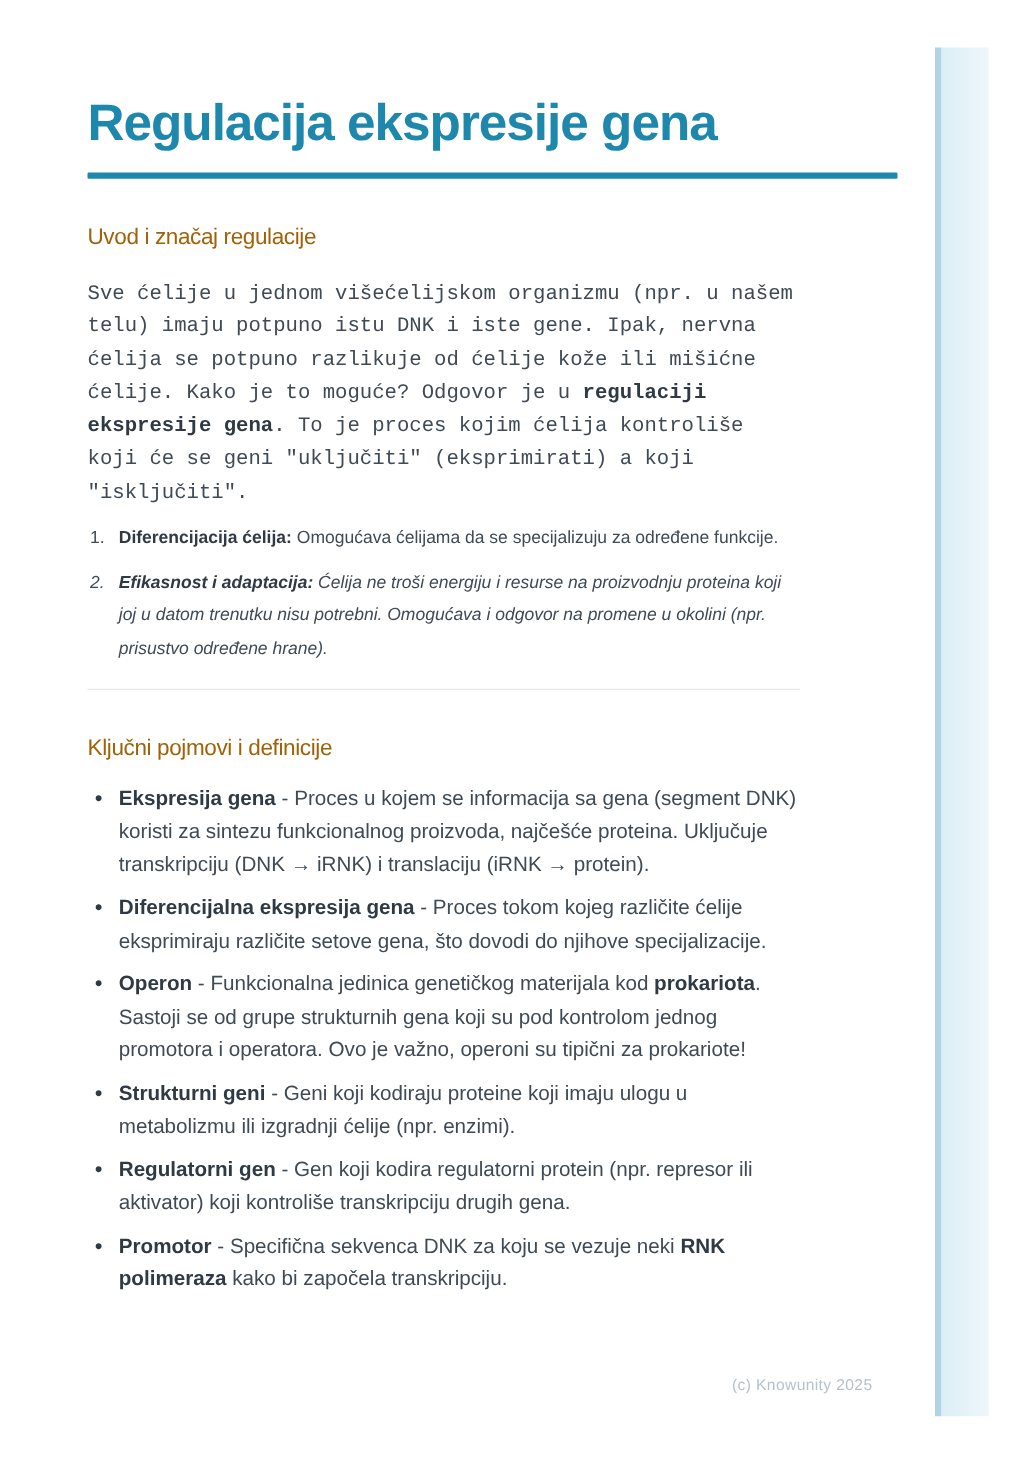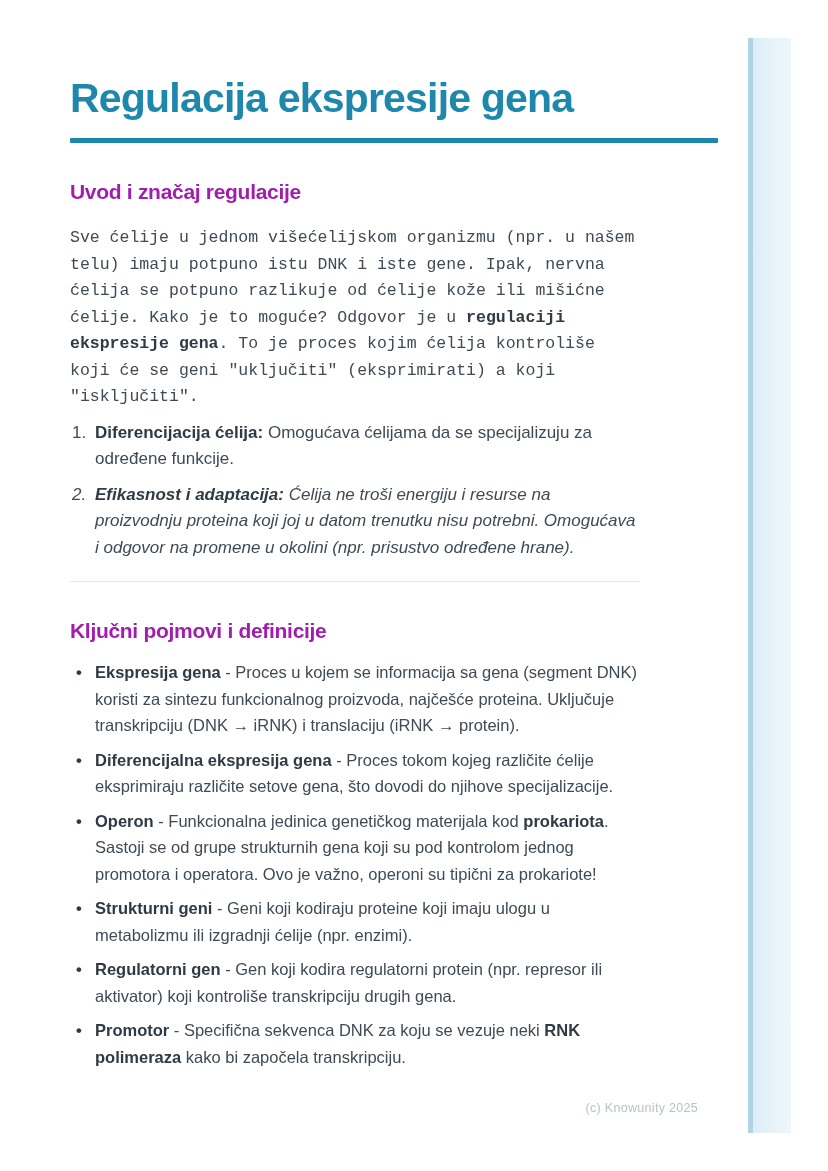--- a/index.html
+++ b/index.html
@@ -49,45 +49,45 @@
   }
   .title-rule {
     width: 648px;
     height: 5px;
     background: #1d87ac;
     margin-top: 17px;
     border-radius: 1px;
   }
   h2.section-heading {
     margin: 36px 0 0 0;
-    font-size: 21px;
+    font-size: 18px;
     line-height: 1.2;
-    font-weight: 700;
+    font-weight: 400;
     letter-spacing: -0.3px;
-    color: #a21caf;
+    color: #a16207;
   }
   p.body-par {
     margin: 21px 0 0 0;
     width: 570px;
     font-size: 16.5px;
     line-height: 26.5px;
     font-family: Liberation Mono, monospace;
   }
   p.lead-par {
     margin-top: 20px;
   }
   .b { font-weight: 700; color: #2f3a44; }
   .i { }
   ol.numbered-list {
     margin: 9px 0 0 0;
     padding: 0 0 0 0;
     list-style: none;
     counter-reset: reasons;
     width: 570px;
-    font-size: 17px;
+    font-size: 14px;
     line-height: 26.5px;
   }
   ol.numbered-list > li {
     counter-increment: reasons;
     position: relative;
     padding-left: 25px;
   }
   ol.numbered-list > li::before {
     content: counter(reasons) ".";
     position: absolute;

